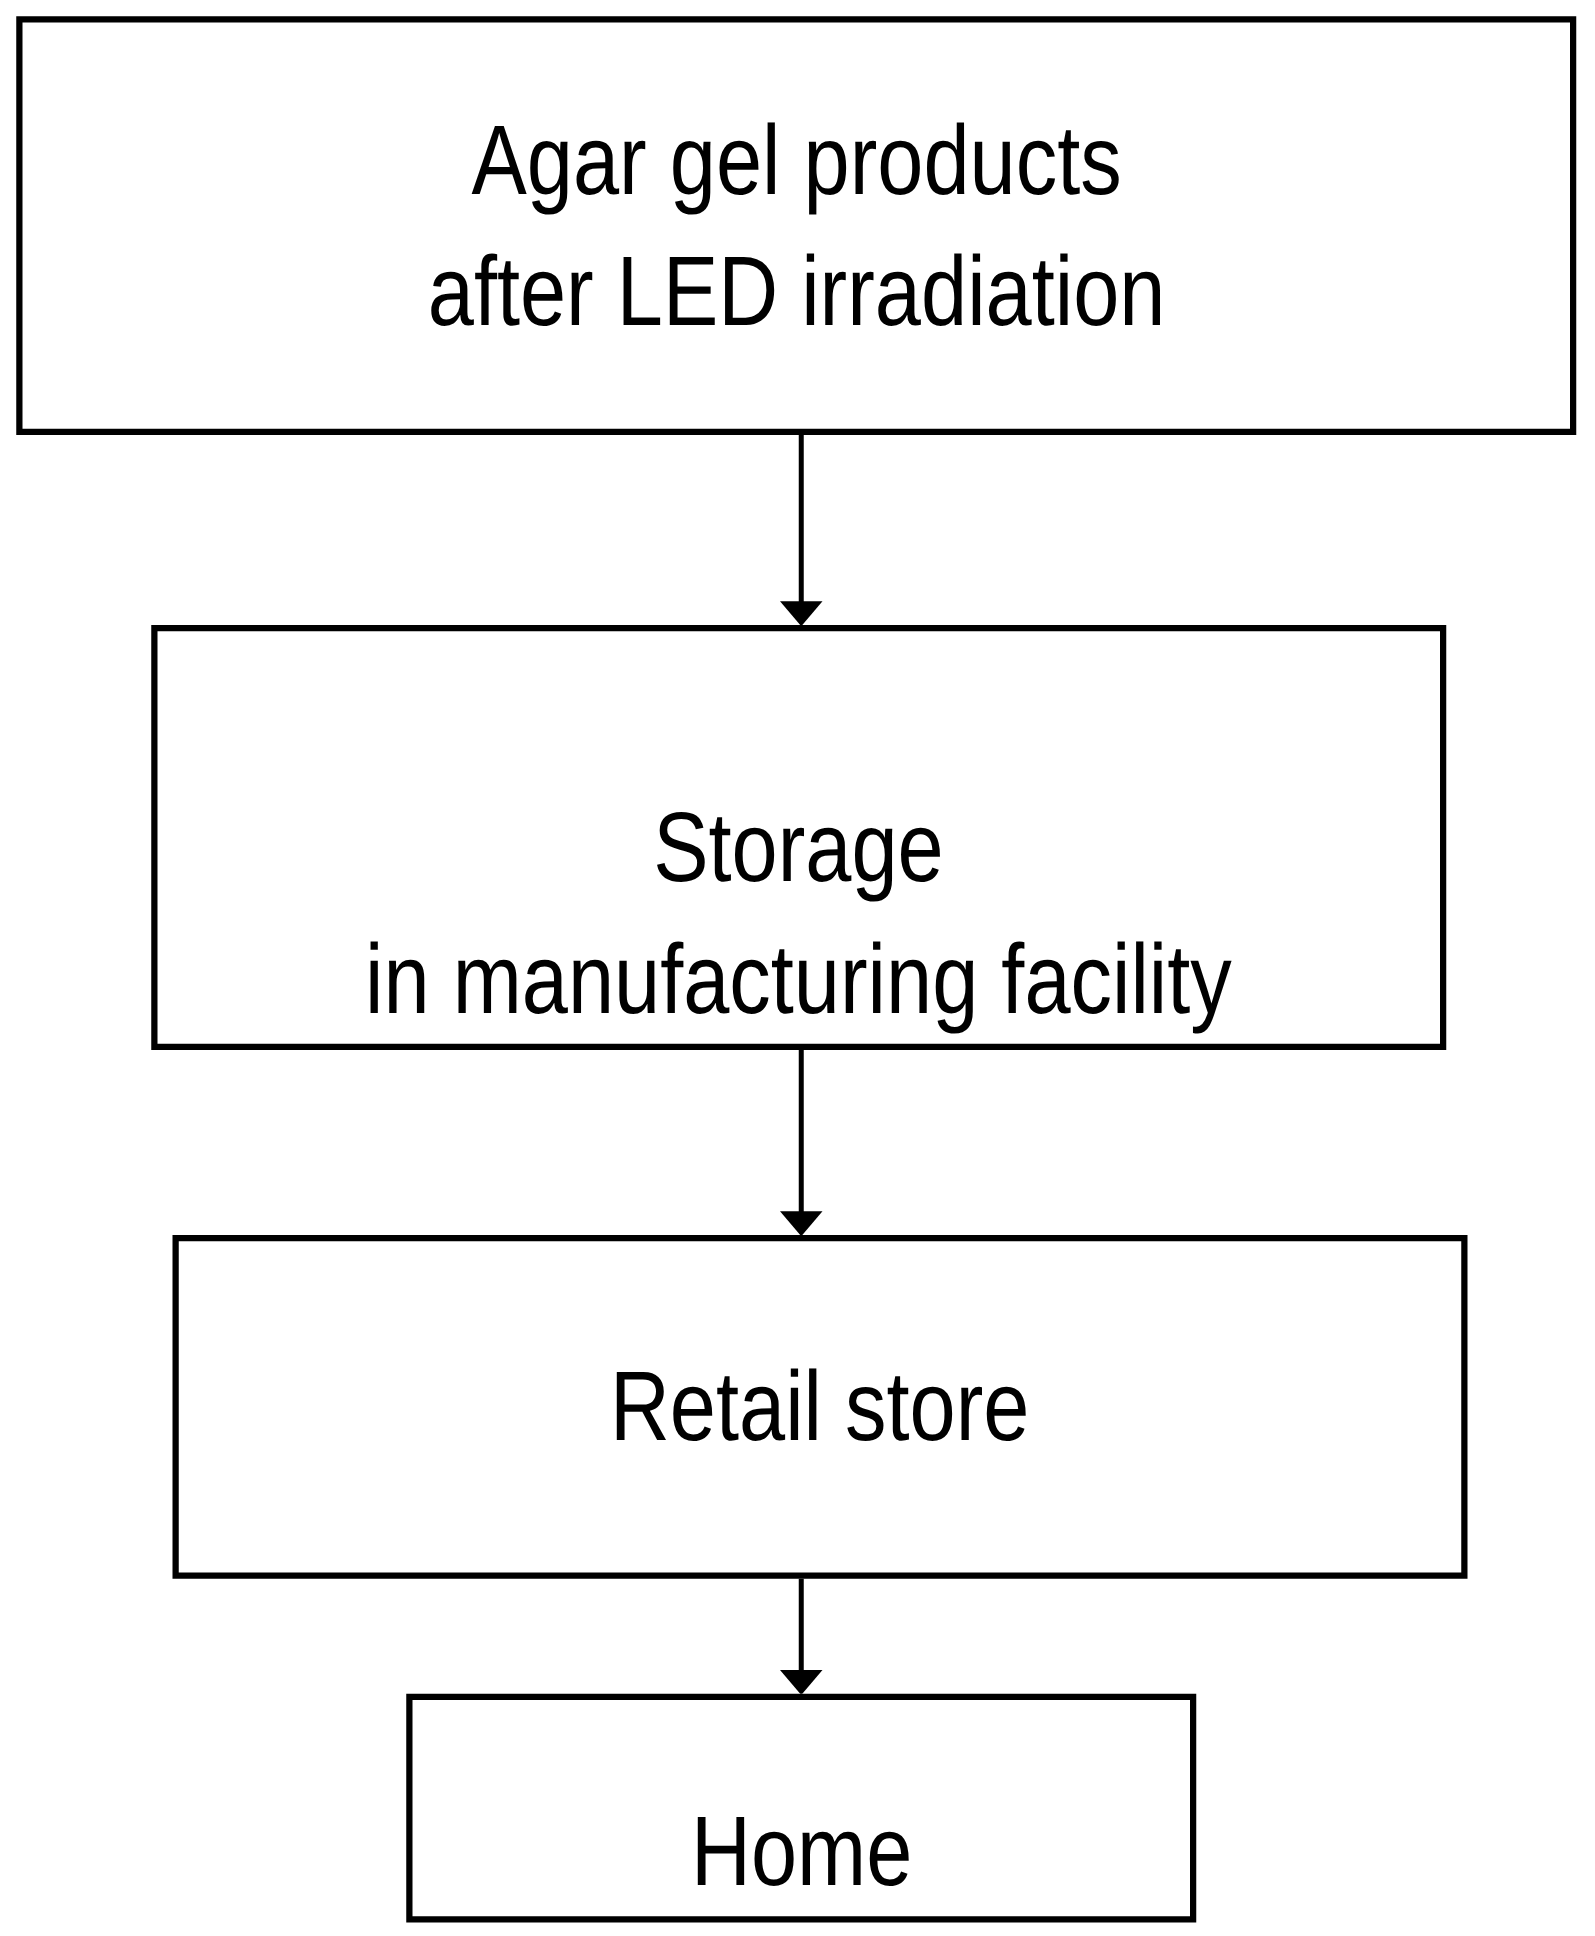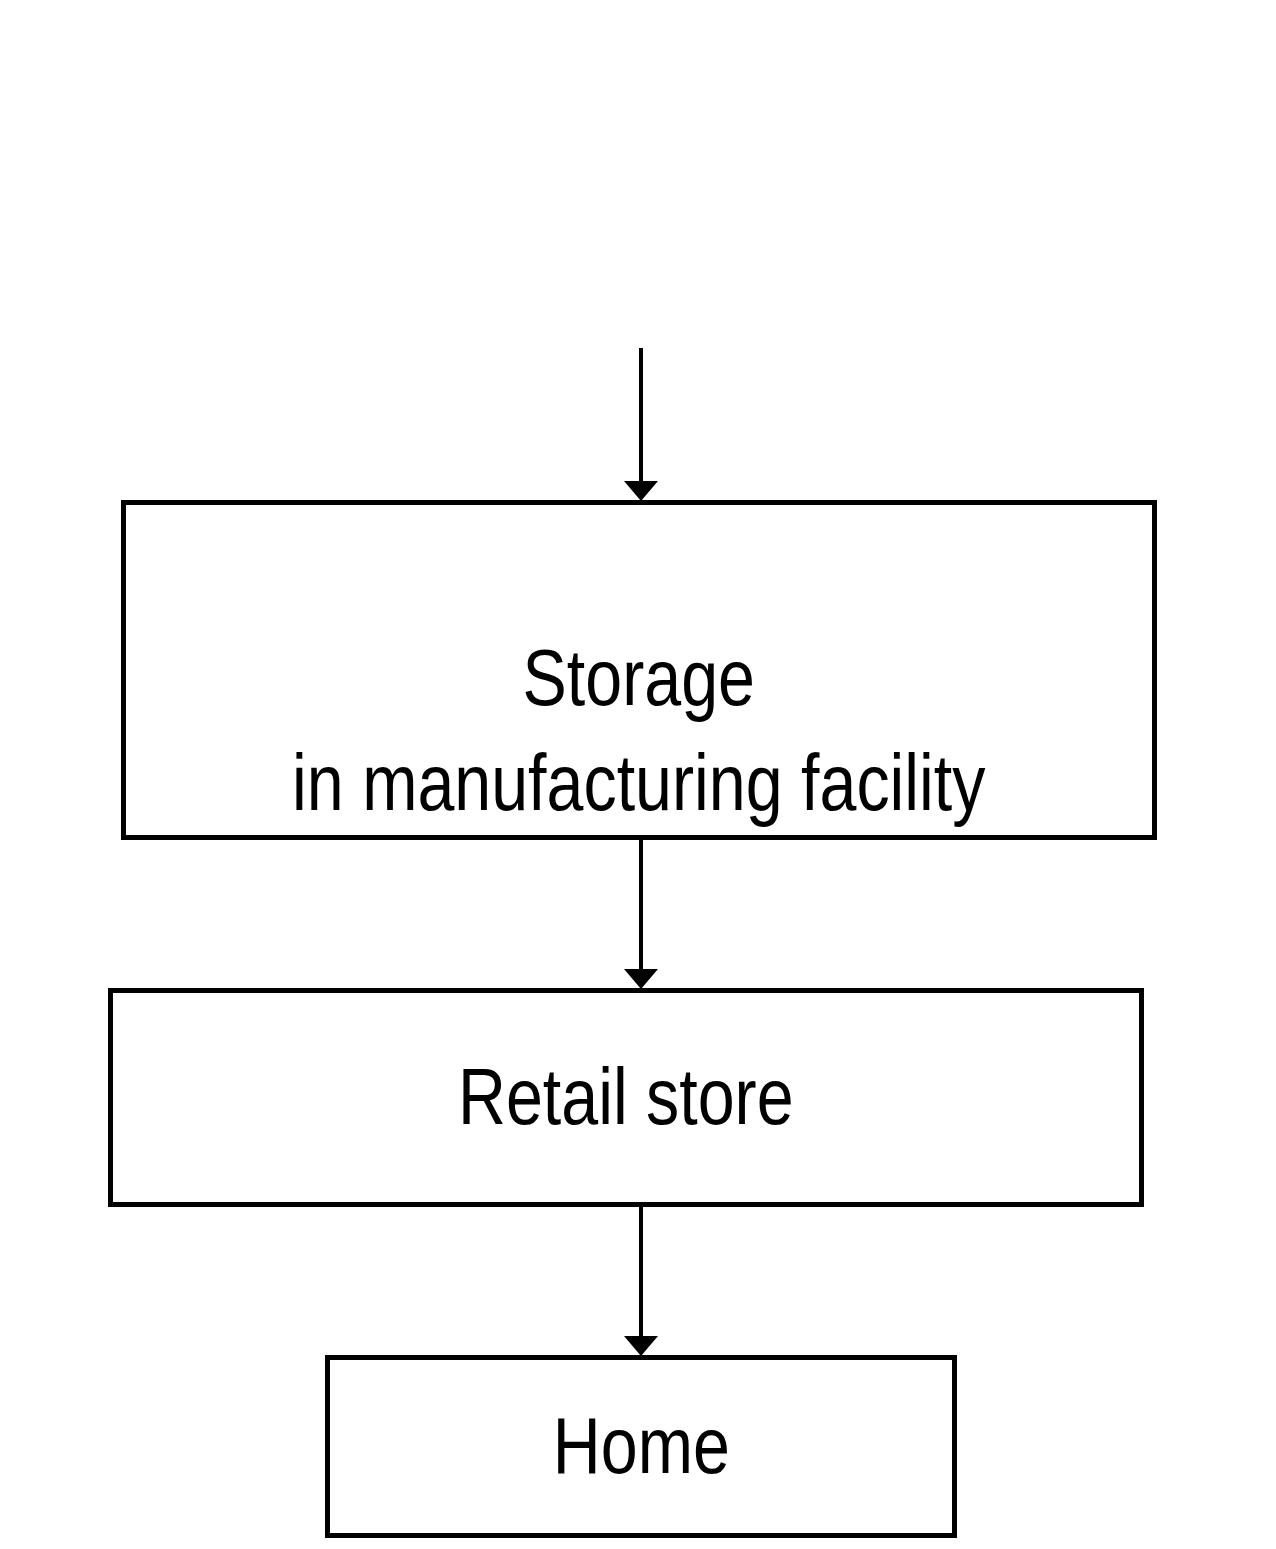--- a/index.html
+++ b/index.html
@@ -44,26 +44,26 @@
   
   #node-source {
     left: 13px;  top: 13px;
     width: 1248px; height: 335px;
   }
   #node-storage {
     left: 121px; top: 500px;
     width: 1036px; height: 340px; align-items: flex-end;
   }
   #node-retail {
-    left: 108px; top: 988px;
-    width: 1036px; height: 219px; text-align: center;
+    left: 138px; top: 988px;
+    width: 1036px; height: 275px; text-align: center;
   }
   #node-home {
     left: 325px; top: 1355px;
-    width: 632px; height: 183px;
+    width: 632px; height: 183px; align-items: flex-end;
   }
 
   
   .connector {
     position: absolute;
     left: 0;
     top: 0;
     overflow: visible;
   }
   .conn-line {
@@ -89,20 +89,24 @@
   <svg class="connector" width="1276" height="1549" viewBox="0 0 1276 1549" aria-hidden="true">
     <line class="conn-line" x1="641" y1="840" x2="641" y2="974"></line>
     <polygon class="conn-head" points="624,969 658,969 641,989"></polygon>
   </svg>
 
   <svg class="connector" width="1276" height="1549" viewBox="0 0 1276 1549" aria-hidden="true">
     <line class="conn-line" x1="641" y1="1207" x2="641" y2="1341"></line>
     <polygon class="conn-head" points="624,1336 658,1336 641,1356"></polygon>
   </svg>
 
+  <div class="node" id="node-source">
+    <div class="node-label">Agar gel products
+after LED irradiation</div>
+  </div>
 
   <div class="node" id="node-storage">
     <div class="node-label">Storage
 in manufacturing facility</div>
   </div>
 
   <div class="node" id="node-retail">
     <div class="node-label">Retail store</div>
   </div>
 

